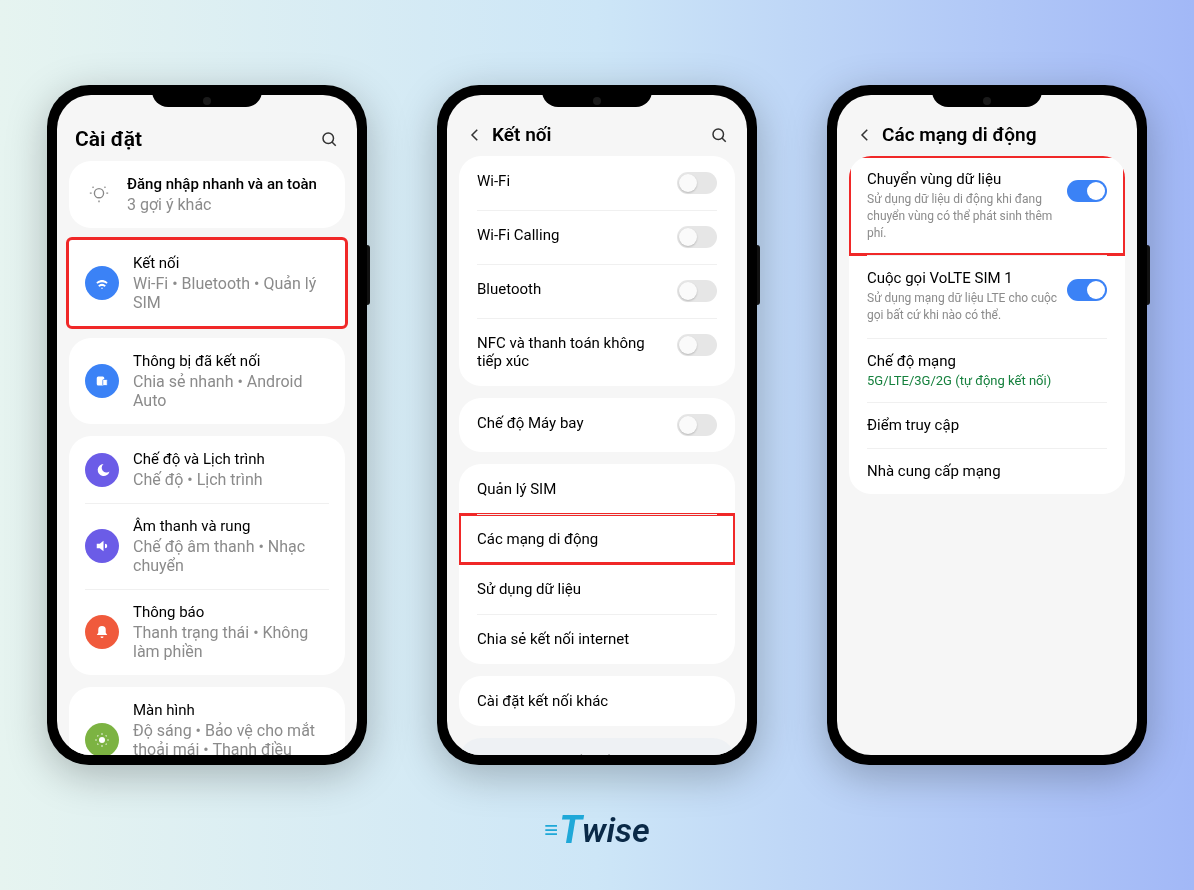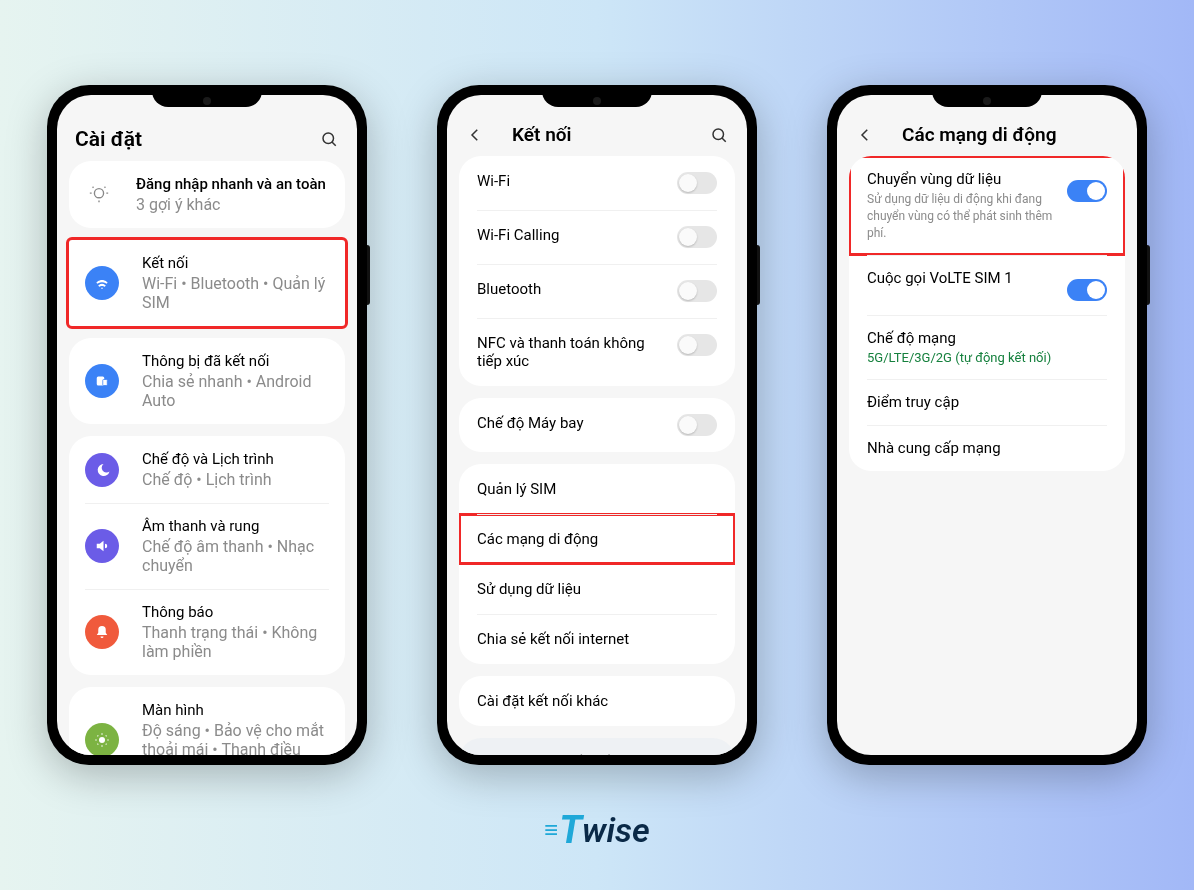--- a/index.html
+++ b/index.html
@@ -63,21 +63,21 @@
     border-radius: 34px;
     overflow: hidden;
     position: relative;
     display:flex;
     flex-direction:column;
   }
   .header {
     display: flex;
     align-items: center;
     padding: 28px 18px 10px 18px;
-    gap: 27px;
+    gap: 7px;
   }
   .header.big { padding-top:32px; }
   .header-title {
     font-size: 21px;
     font-weight: 600;
     color: #000;
     flex:1;
   }
   .header-title.sub { font-size:19px; }
   .back-icon, .search-icon {
@@ -94,21 +94,21 @@
   .card {
     background: #fff;
     border-radius: 22px;
     margin-bottom: 12px;
     overflow:hidden;
   }
   .row {
     display: flex;
     align-items: center;
     padding: 14px 16px;
-    gap: 23px;
+    gap: 14px;
     position:relative;
   }
   .row + .row::before {
     content:"";
     position:absolute;
     top:0; left:16px; right:16px;
     height:1px;
     background:#f0f0f0;
   }
   .row-simple {
@@ -441,20 +441,21 @@
           <div class="conn-row" style="outline:3px solid #f02828;outline-offset:-2px">
             <div class="conn-text">
               <div class="conn-title">Chuyển vùng dữ liệu</div>
               <div class="conn-sub">Sử dụng dữ liệu di động khi đang chuyển vùng có thể phát sinh thêm phí.</div>
             </div>
             <div class="toggle on" style="margin-top:10px"></div>
           </div>
           <div class="conn-row">
             <div class="conn-text">
               <div class="conn-title">Cuộc gọi VoLTE SIM 1</div>
+              <div class="conn-sub">Sử dụng mạng dữ liệu LTE cho cuộc gọi bất cứ khi nào có thể.</div>
             </div>
             <div class="toggle on" style="margin-top:10px"></div>
           </div>
           <div class="conn-row">
             <div class="conn-text">
               <div class="conn-title">Chế độ mạng</div>
               <div class="conn-blue">5G/LTE/3G/2G (tự động kết nối)</div>
             </div>
           </div>
           <div class="conn-row">

